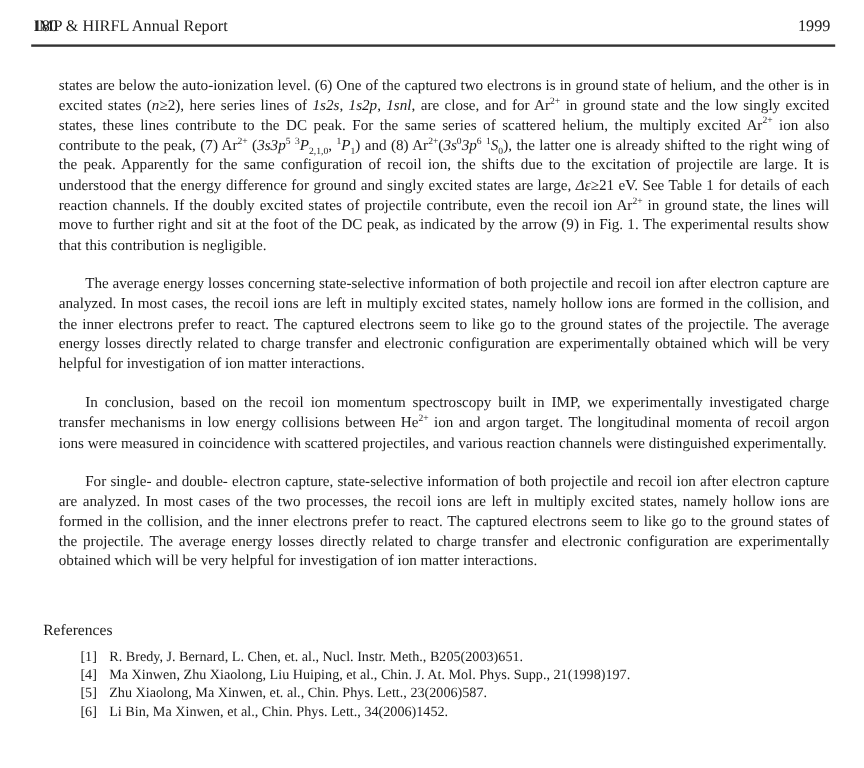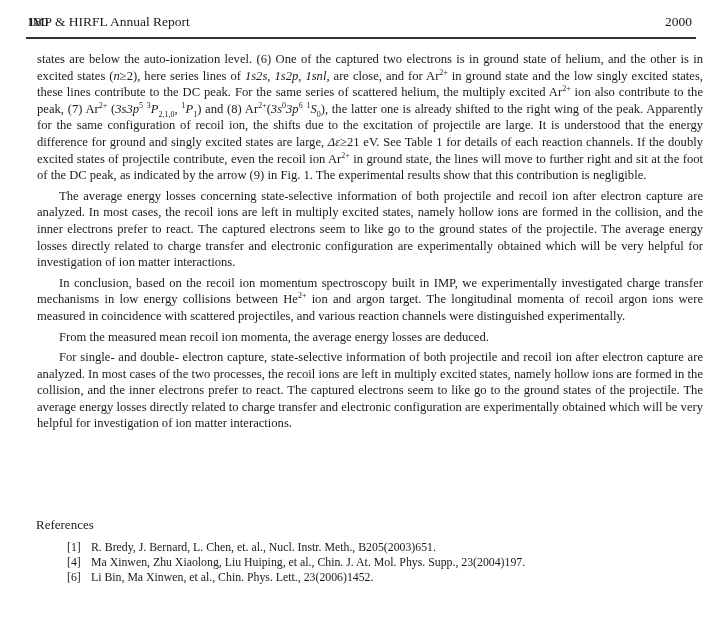--- a/index.html
+++ b/index.html
@@ -6,45 +6,45 @@
   body { width:720px; height:640px; overflow:hidden; position:relative;
          font-family:"Liberation Serif", "DejaVu Serif", serif; color:#1a1a1a; }
   .header { position:absolute; left:28px; right:28px; top:14px; height:22px;
             font-size:13.5px; }
   .header .pn { position:absolute; left:0; top:0; }
   .header .title { position:absolute; left:0; right:0; text-align:left; top:0; }
   .header .year { position:absolute; right:0; top:0; }
   .rule { position:absolute; left:26px; right:24px; top:37px; height:1.5px; background:#333; }
   .body { position:absolute; left:33px; width:674px; top:47px;
           font-size:12.6px; line-height:16.6px; text-align:justify; }
-  .body p { margin:4px; }
+  .body p { margin:16px; }
   .body p.ind { text-indent:22px; }
   sup, sub { font-size:8px; line-height:0; }
   .refs-title { position:absolute; left:36px; top:517px; font-weight:normal; font-size:13px; }
   .refs { position:absolute; left:36px; top:540px; font-size:11.8px; line-height:15.2px; }
   .ref { white-space:nowrap;padding-left:31px; }
   .ref .num { display:inline-block; width:24px; }
   i { font-style:italic; }
 </style>
 </head>
 <body>
 
 <div class="header">
   <span class="pn">180</span>
   <span class="title">IMP &amp; HIRFL Annual Report</span>
-  <span class="year">2000</span>
+  <span class="year">1999</span>
 </div>
 <div class="rule"></div>
 
 <div class="body">
   <p><span>states are below the auto-ionization level. (6) One of the captured two electrons is in ground state of helium, and the other is in excited states (</span><i>n</i><span>≥2), here series lines of </span><i>1s2s</i><span>, </span><i>1s2p</i><span>, </span><i>1snl</i><span>, are close, and for Ar</span><sup>2+</sup><span> in ground state and the low singly excited states, these lines contribute to the DC peak. For the same series of scattered helium, the multiply excited Ar</span><sup>2+</sup><span> ion also contribute to the peak, (7) Ar</span><sup>2+</sup><span> (</span><i>3s3p</i><sup>5</sup><span> </span><sup>3</sup><i>P</i><sub>2,1,0</sub><span>, </span><sup>1</sup><i>P</i><sub>1</sub><span>) and (8) Ar</span><sup>2+</sup><span>(</span><i>3s</i><sup>0</sup><i>3p</i><sup>6</sup><span> </span><sup>1</sup><i>S</i><sub>0</sub><span>), the latter one is already shifted to the right wing of the peak. Apparently for the same configuration of recoil ion, the shifts due to the excitation of projectile are large. It is understood that the energy difference for ground and singly excited states are large, </span><i>Δε</i><span>≥21 eV. See Table 1 for details of each reaction channels. If the doubly excited states of projectile contribute, even the recoil ion Ar</span><sup>2+</sup><span> in ground state, the lines will move to further right and sit at the foot of the DC peak, as indicated by the arrow (9) in Fig. 1. The experimental results show that this contribution is negligible.</span></p>
   <p class="ind">The average energy losses concerning state-selective information of both projectile and recoil ion after electron capture are analyzed. In most cases, the recoil ions are left in multiply excited states, namely hollow ions are formed in the collision, and the inner electrons prefer to react. The captured electrons seem to like go to the ground states of the projectile. The average energy losses directly related to charge transfer and electronic configuration are experimentally obtained which will be very helpful for investigation of ion matter interactions.</p>
   <p class="ind"><span>In conclusion, based on the recoil ion momentum spectroscopy built in IMP, we experimentally investigated charge transfer mechanisms in low energy collisions between He</span><sup>2+</sup><span> ion and argon target. The longitudinal momenta of recoil argon ions were measured in coincidence with scattered projectiles, and various reaction channels were distinguished experimentally.</span></p>
-  <p class="ind">From the measured mean recoil ion momenta, the average energy losses are deduced.</p>
   <p class="ind">For single- and double- electron capture, state-selective information of both projectile and recoil ion after electron capture are analyzed. In most cases of the two processes, the recoil ions are left in multiply excited states, namely hollow ions are formed in the collision, and the inner electrons prefer to react. The captured electrons seem to like go to the ground states of the projectile. The average energy losses directly related to charge transfer and electronic configuration are experimentally obtained which will be very helpful for investigation of ion matter interactions.</p>
 </div>
 
 <div class="refs-title">References</div>
 <div class="refs">
   <div class="ref"><span class="num">[1]</span><span>R. Bredy, J. Bernard, L. Chen, et. al., Nucl. Instr. Meth., B205(2003)651.</span></div>
-  <div class="ref"><span class="num">[4]</span><span>Ma Xinwen, Zhu Xiaolong, Liu Huiping, et al., Chin. J. At. Mol. Phys. Supp., 23(2004)197.</span></div>
-  <div class="ref"><span class="num">[6]</span><span>Li Bin, Ma Xinwen, et al., Chin. Phys. Lett., 23(2006)1452.</span></div>
+  <div class="ref"><span class="num">[4]</span><span>Ma Xinwen, Zhu Xiaolong, Liu Huiping, et al., Chin. J. At. Mol. Phys. Supp., 21(1998)197.</span></div>
+  <div class="ref"><span class="num">[5]</span><span>Zhu Xiaolong, Ma Xinwen, et. al., Chin. Phys. Lett., 23(2006)587.</span></div>
+  <div class="ref"><span class="num">[6]</span><span>Li Bin, Ma Xinwen, et al., Chin. Phys. Lett., 34(2006)1452.</span></div>
 </div>
 
 </body></html>

